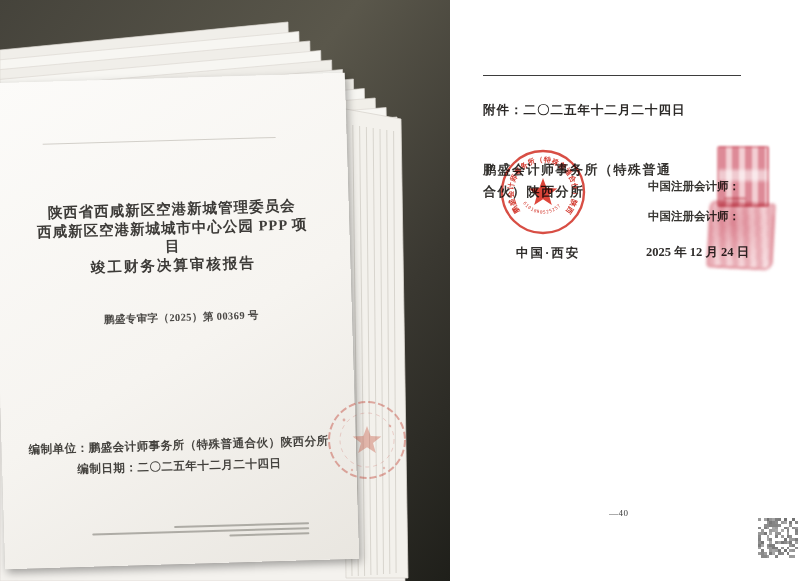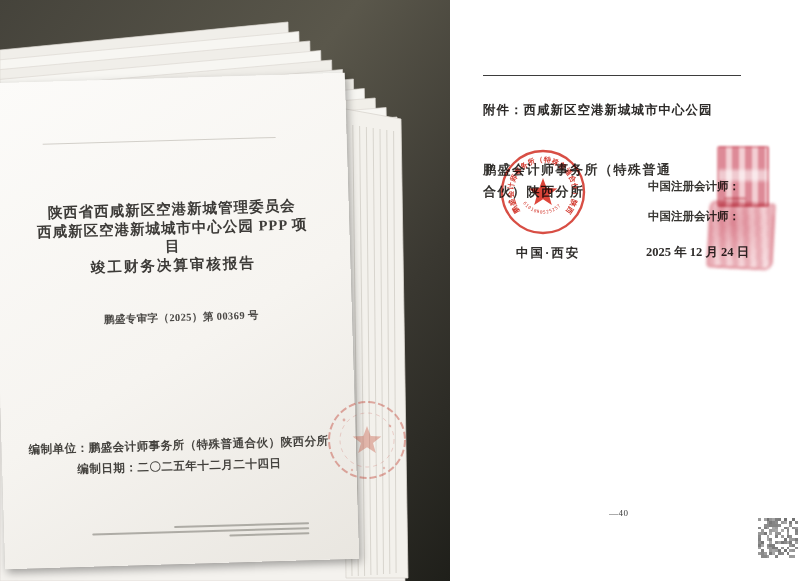--- a/index.html
+++ b/index.html
@@ -144,21 +144,21 @@
       </g>
       <circle cx="344" cy="420" r="1.4" fill="rgba(191,62,48,.35)"></circle>
       <circle cx="352" cy="470" r="1.2" fill="rgba(191,62,48,.3)"></circle>
       <circle cx="390" cy="426" r="1.3" fill="rgba(191,62,48,.3)"></circle>
       <circle cx="384" cy="468" r="1.2" fill="rgba(191,62,48,.28)"></circle>
     </svg>
   </div>
 
   <div class="scan">
     <div class="rule"></div>
-    <div class="attachment">附件：西咸新区空港新城城市中心公园</div>
+    <div class="attachment">附件：二〇二五年十二月二十四日</div>
 
     <div class="firm">鹏盛会计师事务所（特殊普通合伙）陕西分所</div>
 
     <svg class="seal-svg" viewBox="0 0 92 92">
       <circle cx="46" cy="46" r="41" fill="none" stroke="#cf2a1f" stroke-width="2.4" opacity=".9"></circle>
       <polygon fill="#d92c20" opacity=".95" points="46,32 49.7,41.9 60.3,42.4 52,48.9 54.8,59.1 46,53.3 37.2,59.1 40,48.9 31.7,42.4 42.3,41.9"></polygon>
       <defs>
         <path id="ringPath" d="M 23,65.3 A 30 30 0 1 1 69,65.3" fill="none"></path>
         <path id="serialPath" d="M 26,57 A 24 24 0 0 0 66,57" fill="none"></path>
       </defs>

